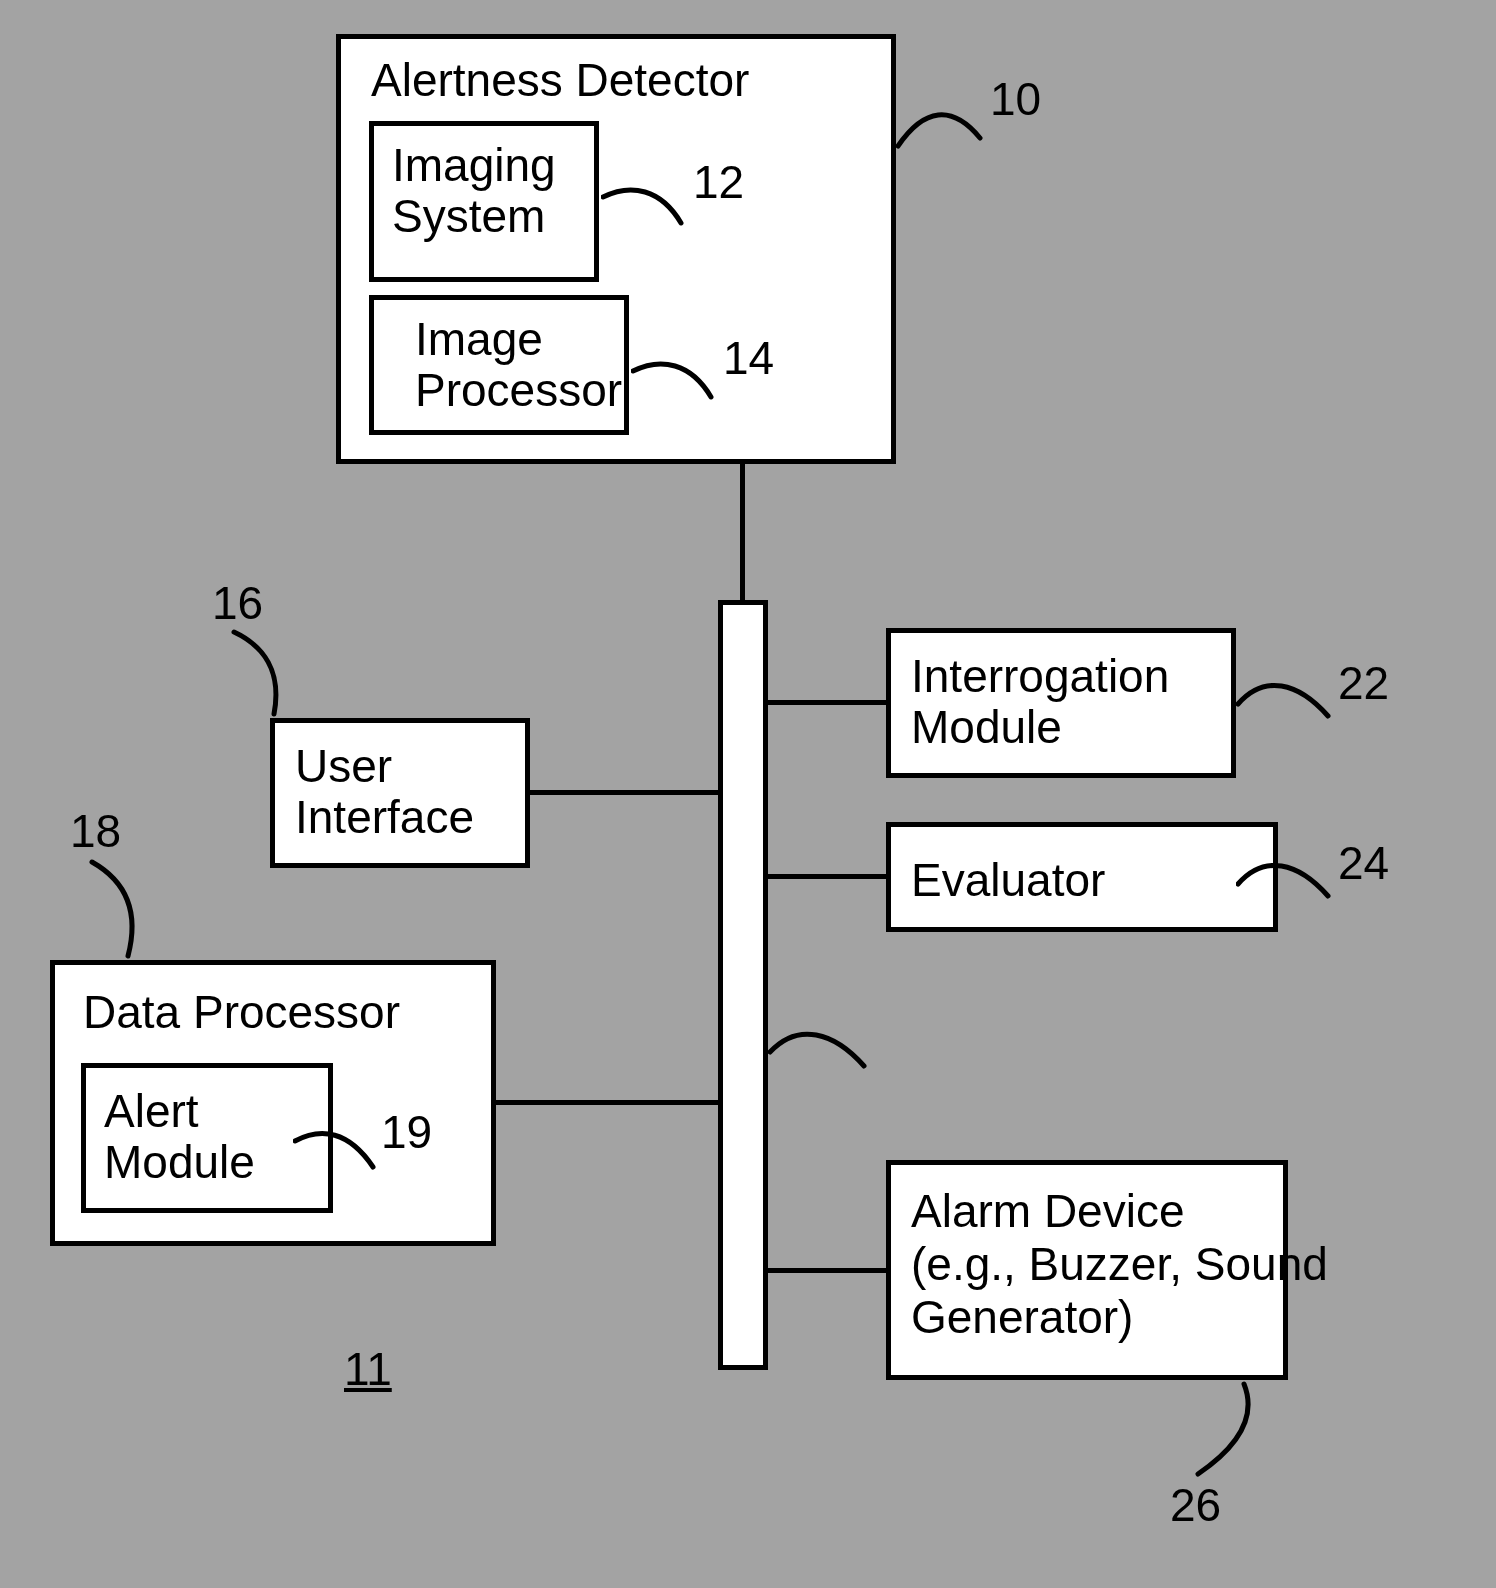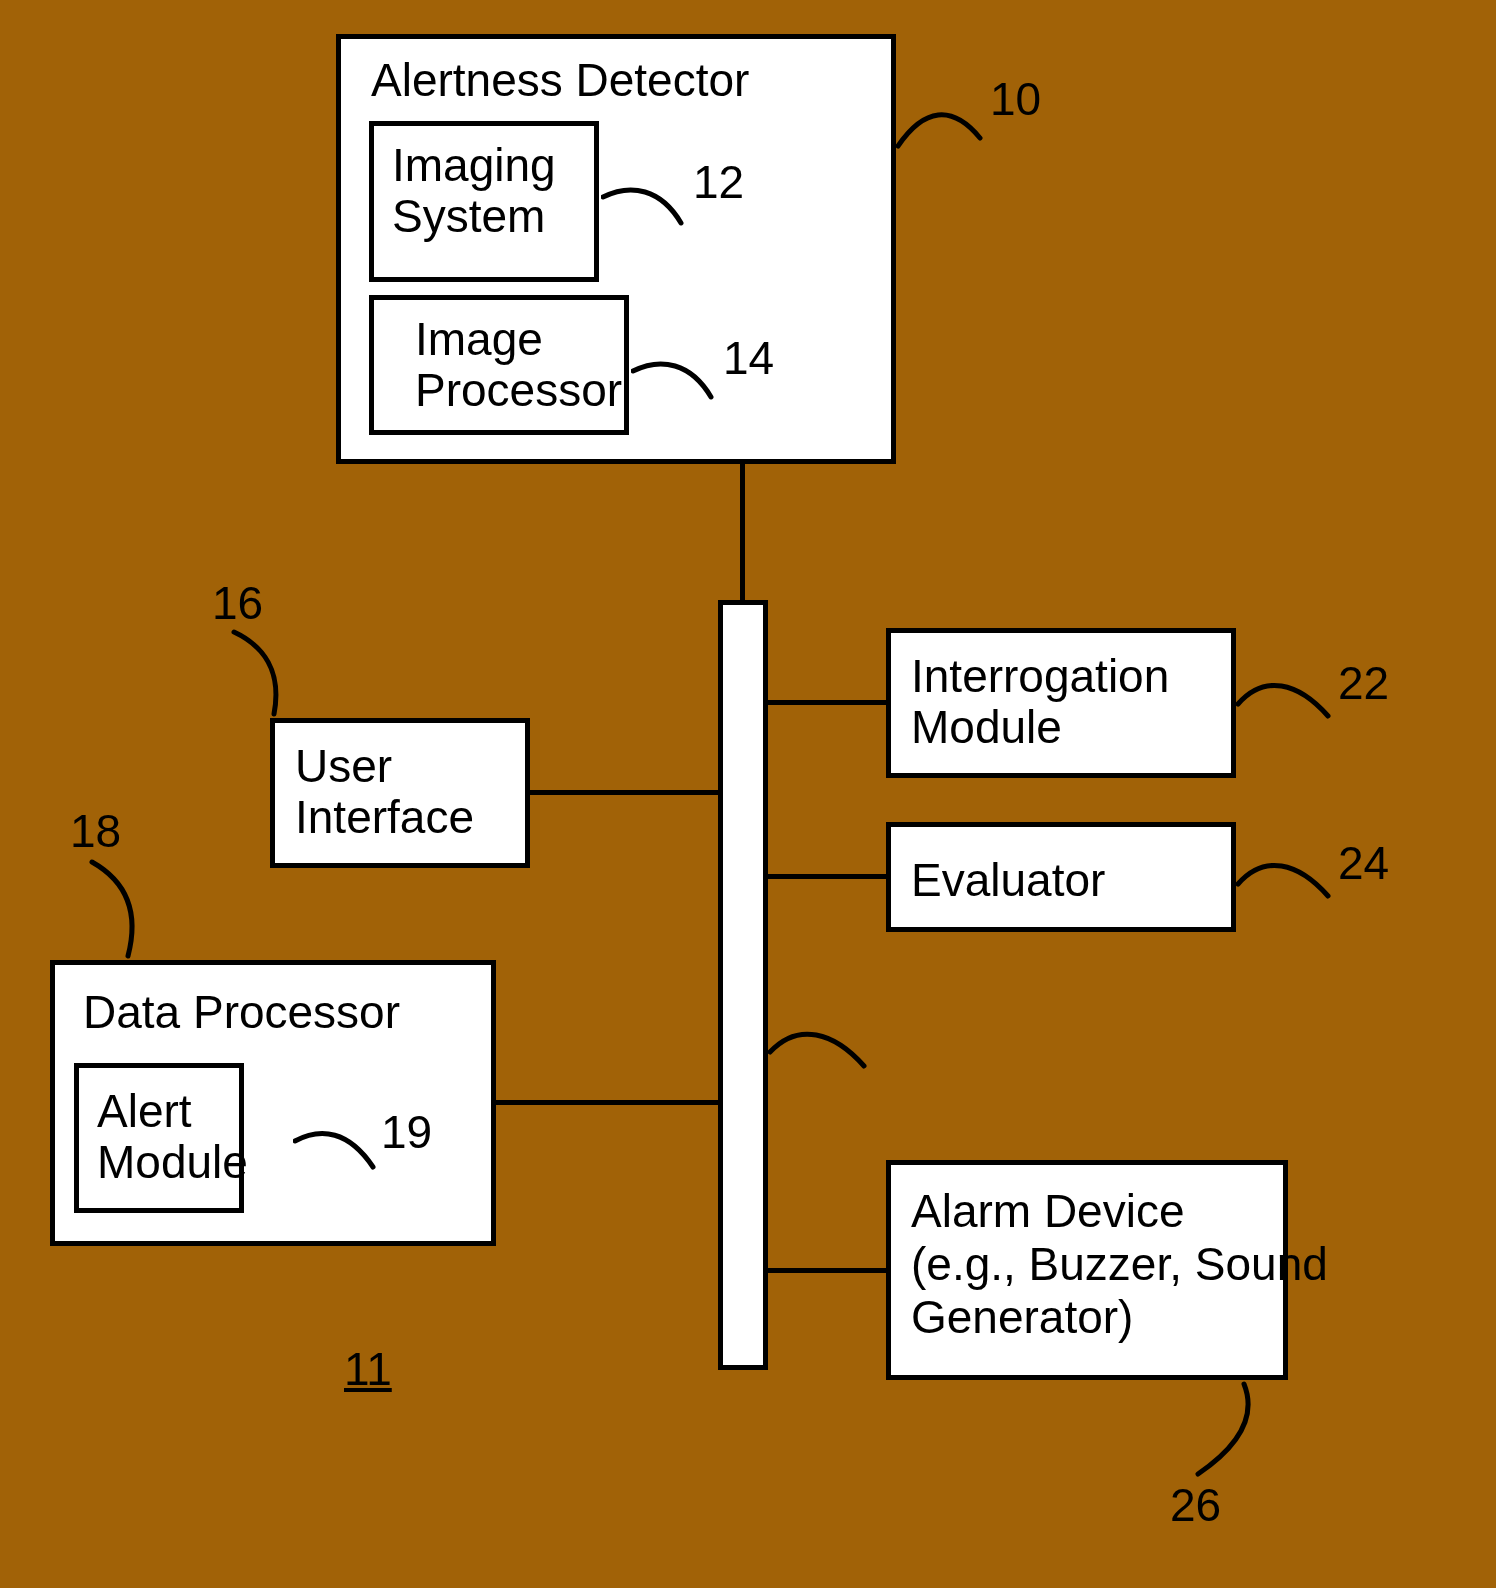--- a/index.html
+++ b/index.html
@@ -5,21 +5,21 @@
   html, body {
     margin: 0;
     padding: 0;
     background: #fff;
     font-family: Arial, Helvetica, sans-serif;
   }
   .canvas {
     position: relative;
     width: 1496px;
     height: 1588px;
-    background: #a16207;
+    background: #a3a3a3;
   }
   .box {
     position: absolute;
     border: 5px solid #000;
     background: #fff;
     box-sizing: border-box;
   }
   .label {
     position: absolute;
     color: #000;
@@ -100,21 +100,21 @@
   <div class="leader" style="left:224px; top:626px; width:80px; height:92px;">
     <svg width="80" height="92" viewBox="0 0 80 92">
       <path d="M10 6 C 40 20, 58 46, 50 88" stroke="#000" stroke-width="5" fill="none" stroke-linecap="round"></path>
     </svg>
   </div>
   <span class="label" style="left:212px; top:576px; font-size:46px;">16</span>
 
   <div class="box" style="left:50px; top:960px; width:446px; height:286px;">
     <span class="label" style="left:28px; top:20px; font-size:46px;">Data Processor</span>
 
-    <div class="box" style="left:19px; top:98px; width:170px; height:150px;padding-left:37px;">
+    <div class="box" style="left:26px; top:98px; width:252px; height:150px;padding-left:37px;">
       <span class="label" style="left:18px; top:18px; font-size:46px; line-height:1.1;">Alert
 Module</span>
     </div>
 
     <div class="leader" style="left:238px; top:158px; width:84px; height:56px;">
       <svg width="84" height="56" viewBox="0 0 84 56">
         <path d="M2 18 C 28 4, 56 8, 80 44" stroke="#000" stroke-width="5" fill="none" stroke-linecap="round"></path>
       </svg>
     </div>
     <span class="label" style="left:326px; top:140px; font-size:46px;">19</span>
@@ -136,21 +136,21 @@
 
   <div class="conn" style="left:768px; top:700px; width:118px; height:5px;"></div>
 
   <div class="leader" style="left:1236px; top:670px; width:96px; height:56px;">
     <svg width="96" height="56" viewBox="0 0 96 56">
       <path d="M2 34 C 28 4, 62 12, 92 46" stroke="#000" stroke-width="5" fill="none" stroke-linecap="round"></path>
     </svg>
   </div>
   <span class="label" style="left:1338px; top:656px; font-size:46px;">22</span>
 
-  <div class="box" style="left:886px; top:822px; width:350px; height:110px;">
+  <div class="box" style="left:886px; top:822px; width:392px; height:110px;">
     <span class="label" style="left:20px; top:26px; font-size:46px;">Evaluator</span>
   </div>
 
   <div class="conn" style="left:768px; top:874px; width:118px; height:5px;"></div>
 
   <div class="leader" style="left:1236px; top:850px; width:96px; height:56px;">
     <svg width="96" height="56" viewBox="0 0 96 56">
       <path d="M2 34 C 28 4, 62 12, 92 46" stroke="#000" stroke-width="5" fill="none" stroke-linecap="round"></path>
     </svg>
   </div>

